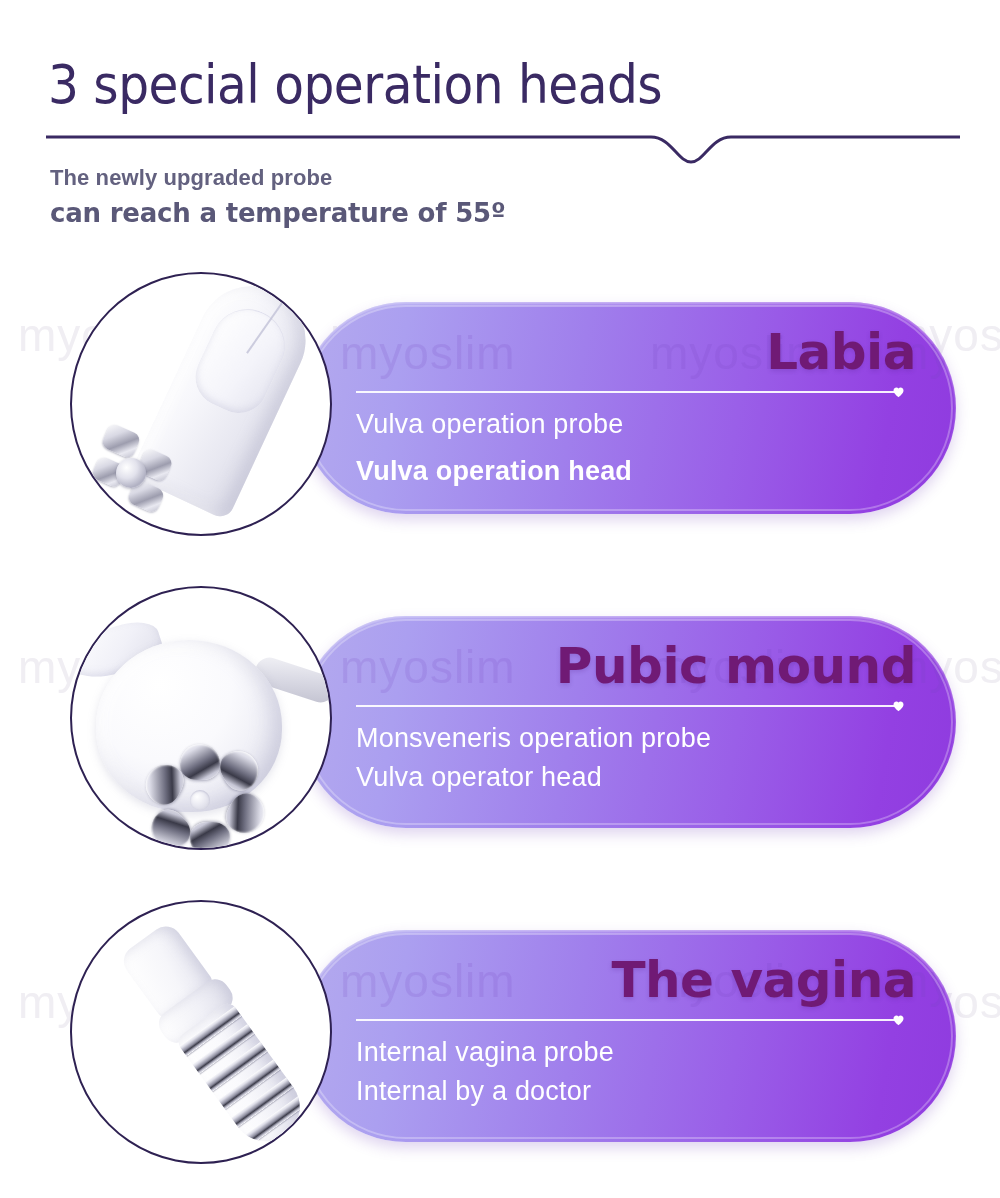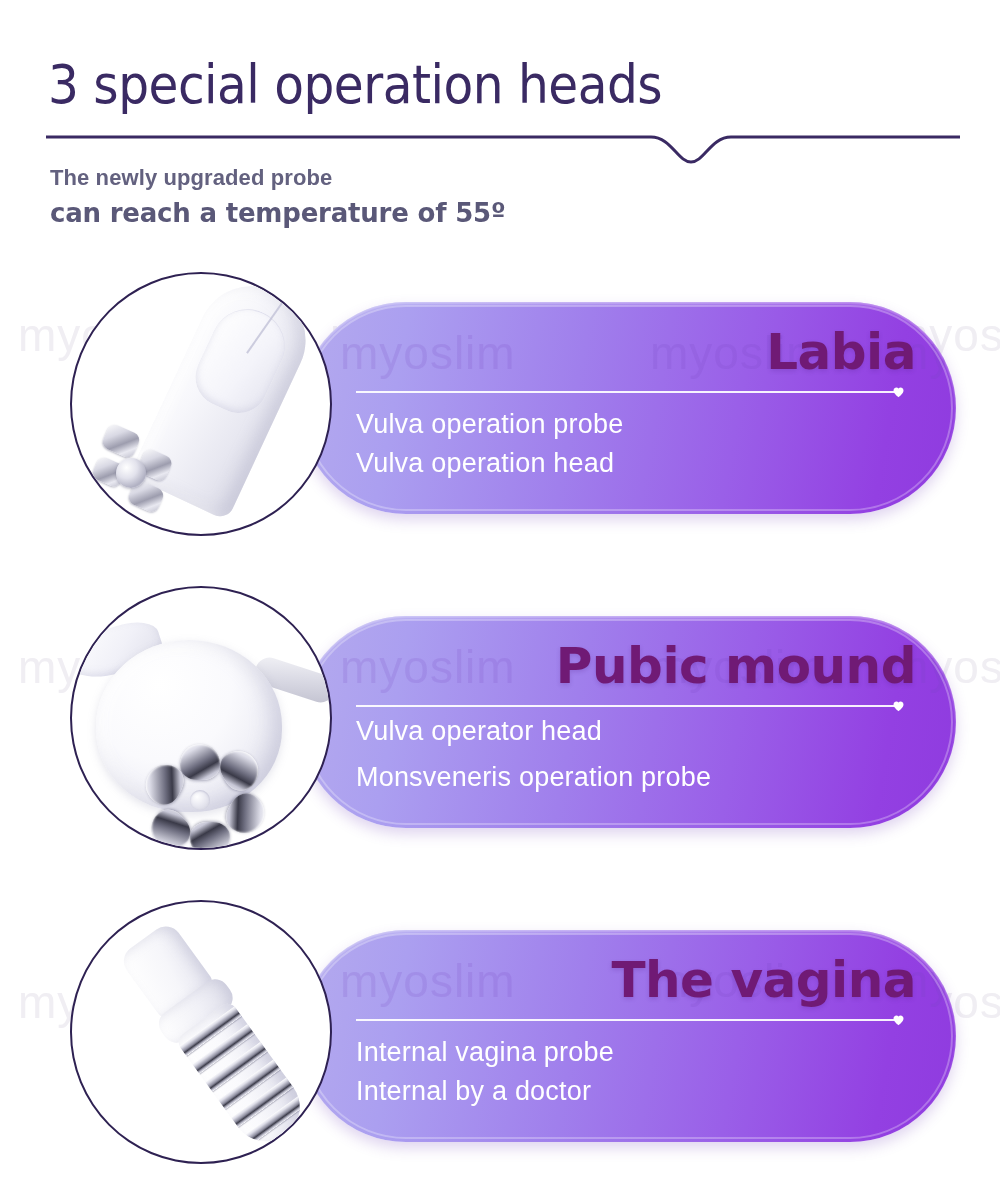--- a/index.html
+++ b/index.html
@@ -406,21 +406,21 @@
       <div class="card-title">Labia</div>
       <div class="rule">
         <div class="line"></div>
         <span class="heart">
           <svg viewBox="0 0 24 24" fill="currentColor">
               <path d="M12 21s-8-5.2-8-10.6A4.6 4.6 0 0 1 12 7.2 4.6 4.6 0 0 1 20 10.4C20 15.8 12 21 12 21z"></path>
             </svg>
         </span>
       </div>
       <div class="card-sub">Vulva operation probe</div>
-      <div class="card-sub" style="margin-top:0;">Vulva operation head</div>
+      <div class="card-sub" style="margin-top:8px;font-weight:bold;">Vulva operation head</div>
     </div>
   </div>
 
   <div class="card-row r2">
 
     <div class="pill">
       <span class="pill-wm" style="left:40px;  top:24px;">myoslim</span>
       <span class="pill-wm" style="left:350px; top:24px;">myoslim</span>
       <span class="pill-wm" style="left:590px; top:24px;">myoslim</span>
     </div>
@@ -444,22 +444,22 @@
     <div class="card-text">
       <div class="card-title">Pubic mound</div>
       <div class="rule">
         <div class="line"></div>
         <span class="heart">
           <svg viewBox="0 0 24 24" fill="currentColor">
               <path d="M12 21s-8-5.2-8-10.6A4.6 4.6 0 0 1 12 7.2 4.6 4.6 0 0 1 20 10.4C20 15.8 12 21 12 21z"></path>
             </svg>
         </span>
       </div>
+      <div class="card-sub">Monsveneris operation probe</div>
       <div class="card-sub" style="margin-top:0;">Vulva operator head</div>
-      <div class="card-sub">Monsveneris operation probe</div>
     </div>
   </div>
 
   <div class="card-row r3">
 
     <div class="pill">
       <span class="pill-wm" style="left:40px;  top:24px;">myoslim</span>
       <span class="pill-wm" style="left:350px; top:24px;">myoslim</span>
       <span class="pill-wm" style="left:590px; top:24px;">myoslim</span>
     </div>

